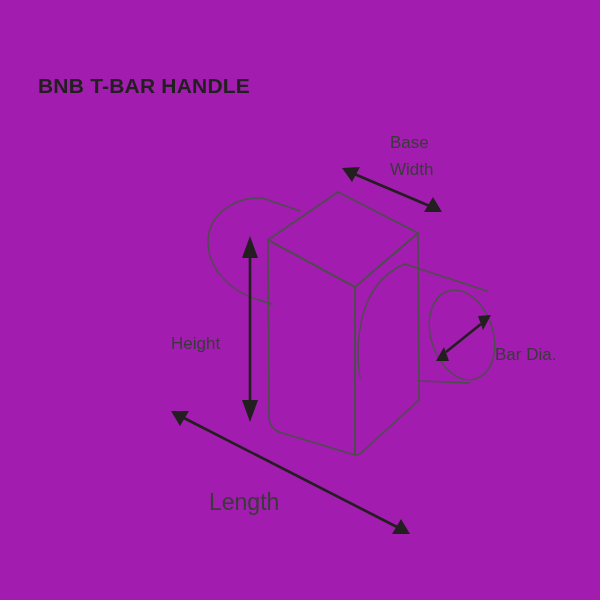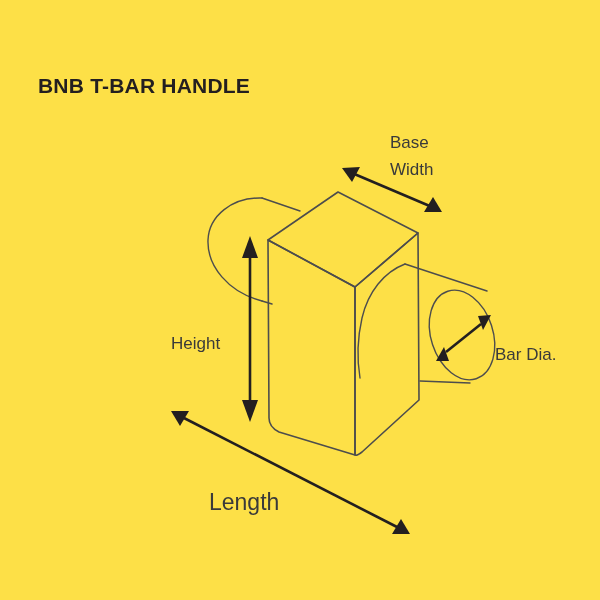--- a/index.html
+++ b/index.html
@@ -4,21 +4,21 @@
 <style>
   html, body {
     margin: 0;
     padding: 0;
     background: #ffffff;
   }
   #page {
     position: relative;
     width: 600px;
     height: 600px;
-    background: #fde047;
+    background: #a21caf;
     overflow: hidden;
     font-family: "Liberation Sans", sans-serif;
   }
   #diagram-svg {
     position: absolute;
     left: 0;
     top: 0;
     width: 600px;
     height: 600px;
   }

